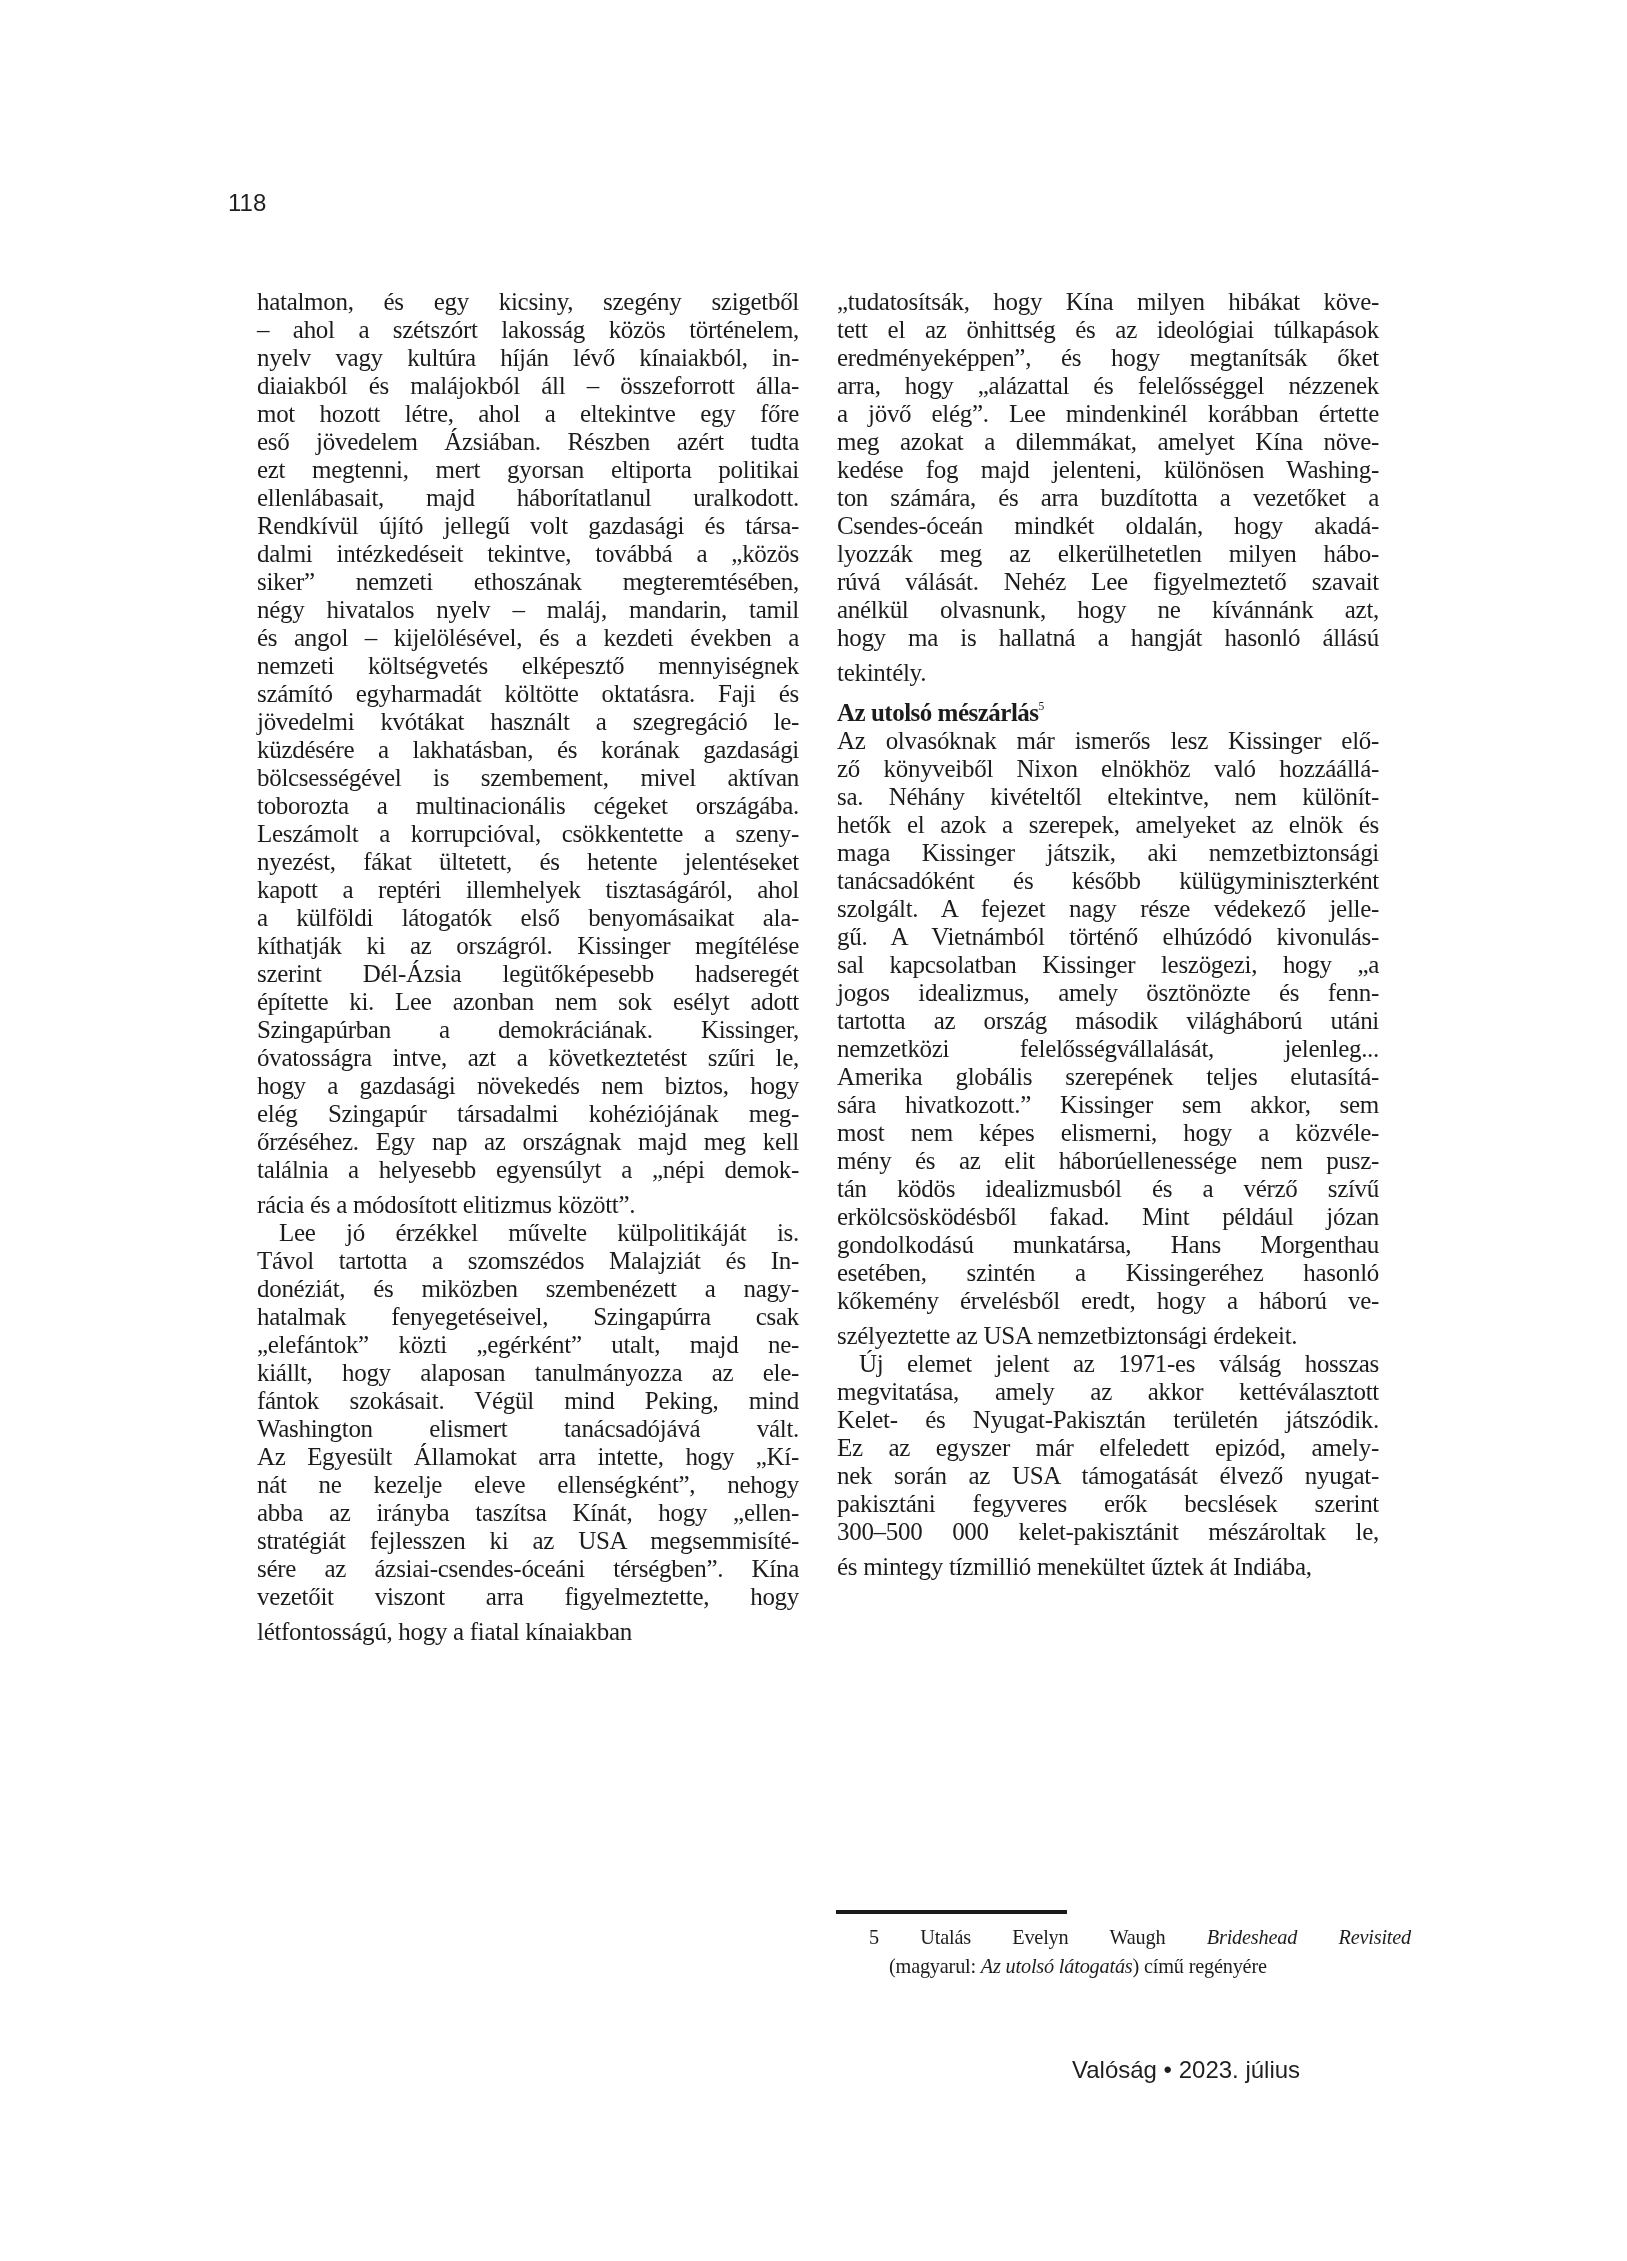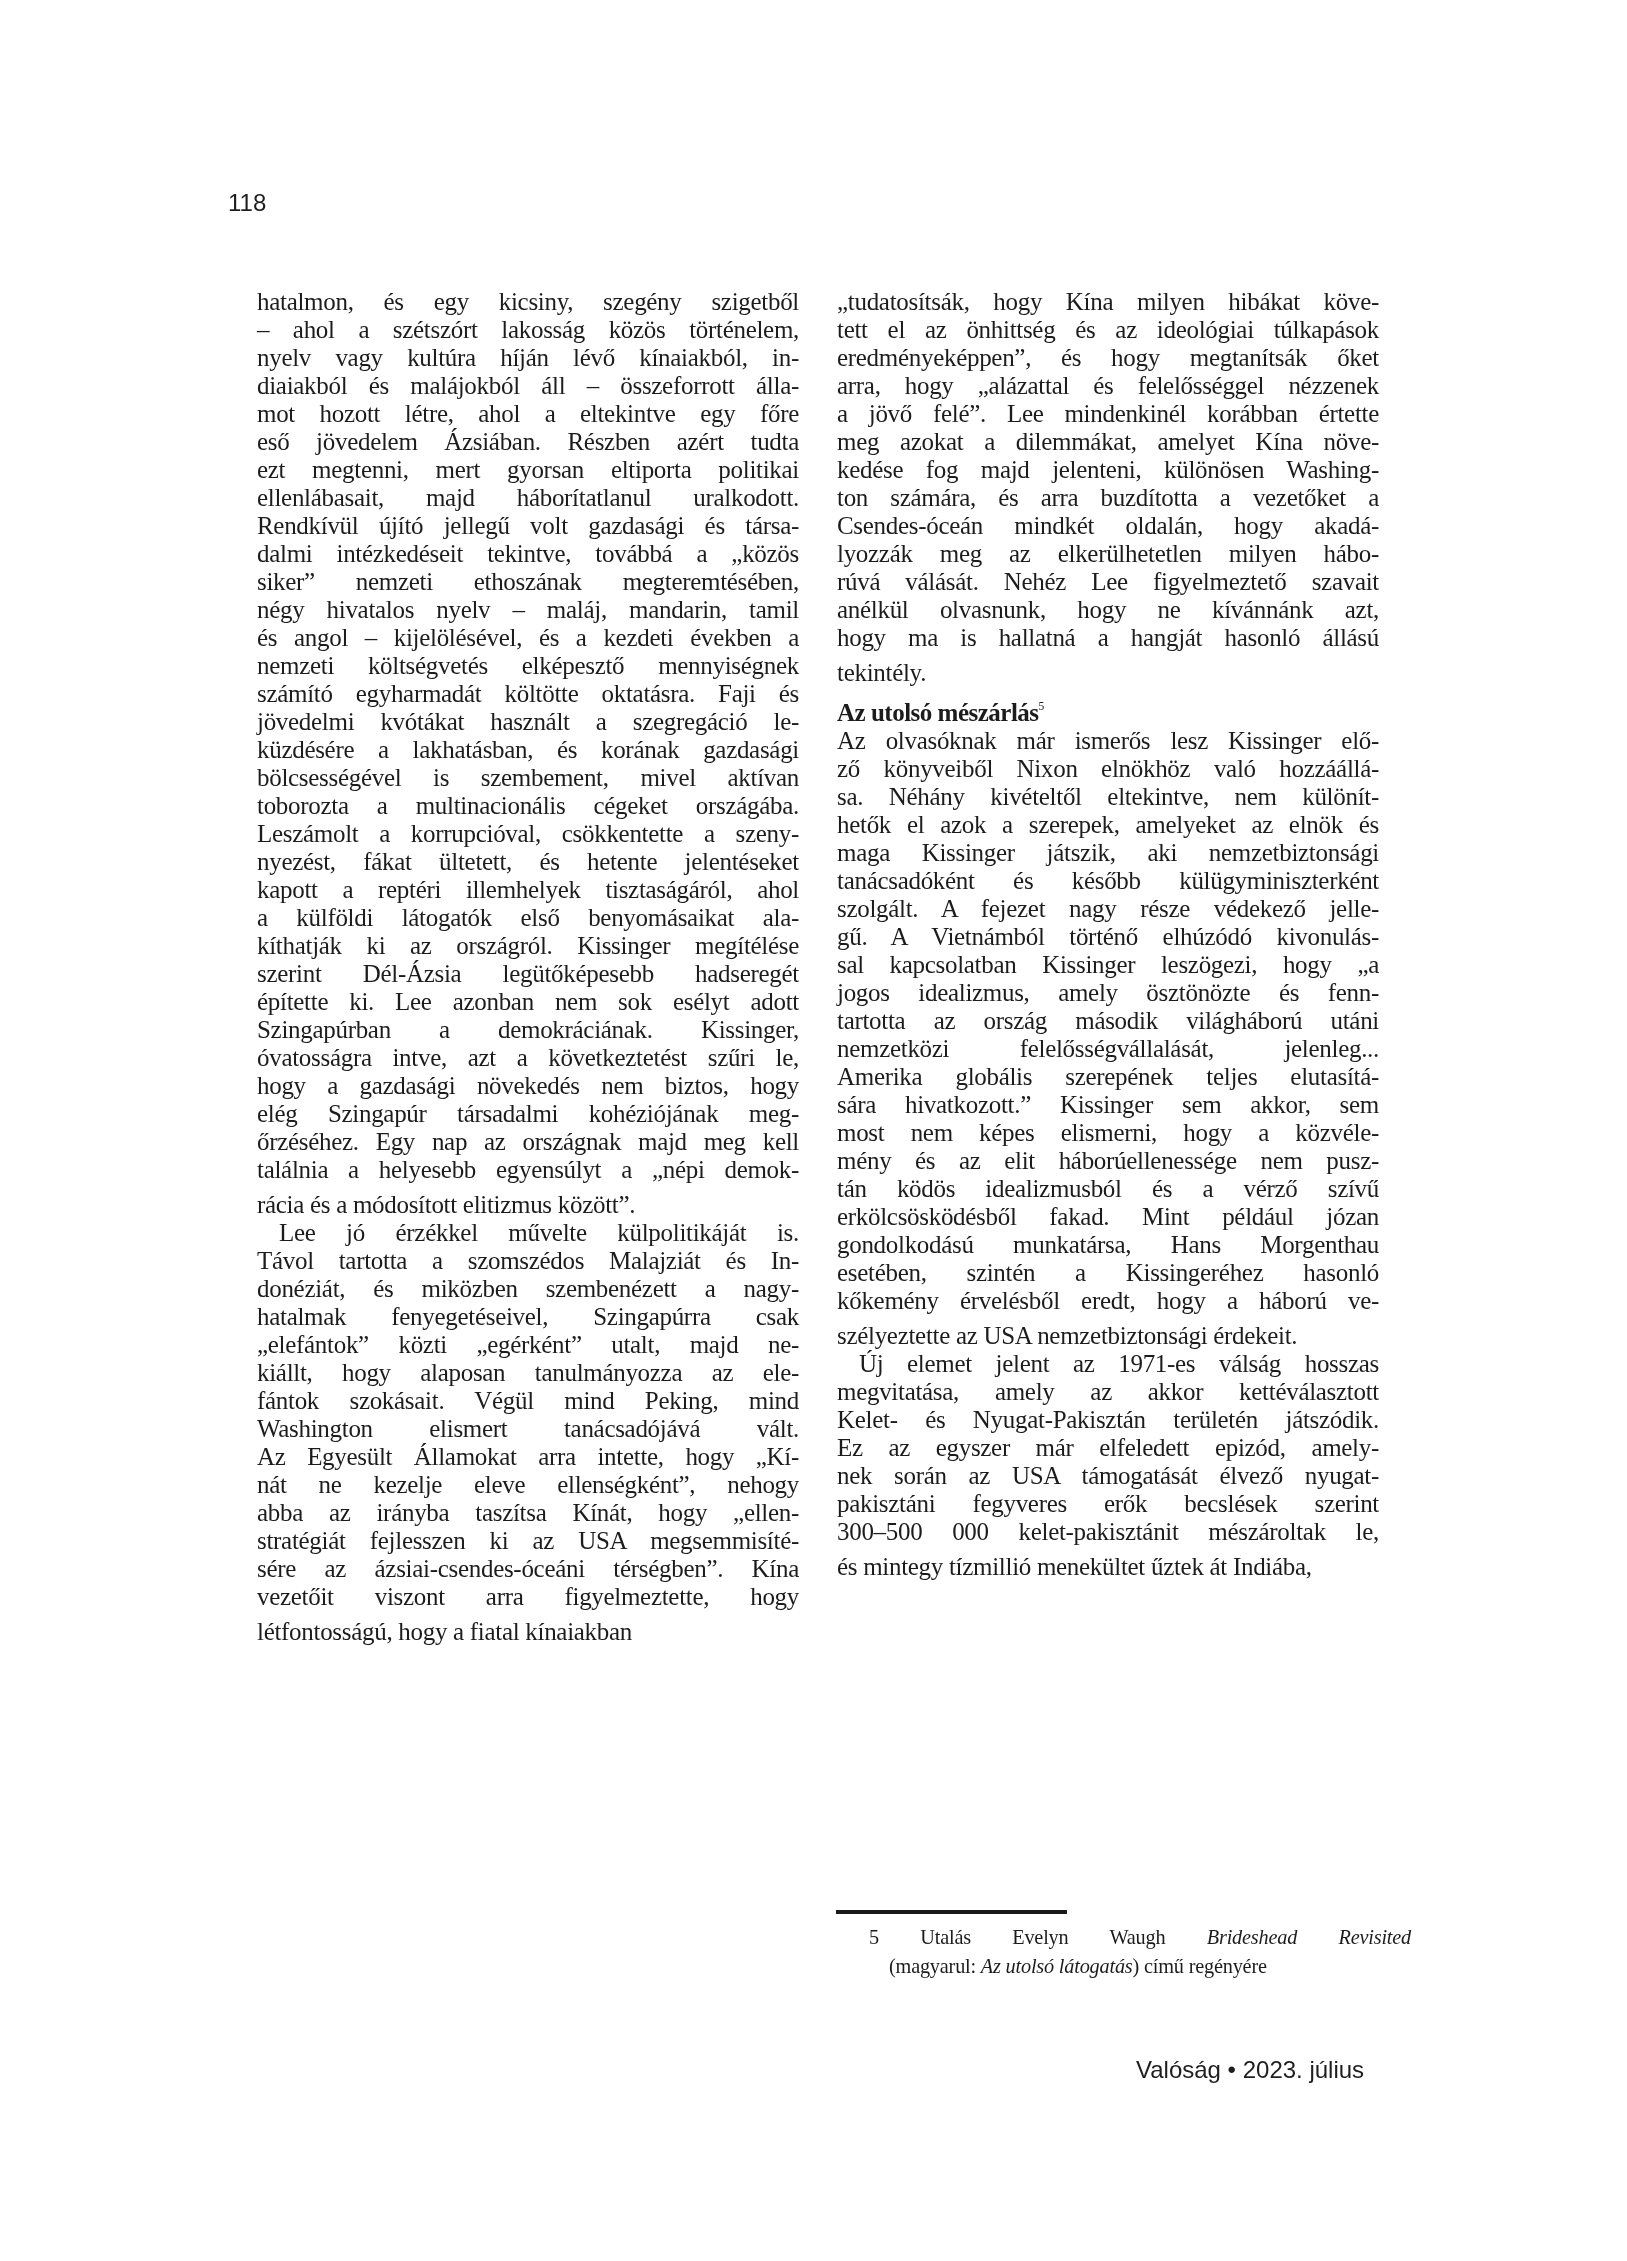--- a/index.html
+++ b/index.html
@@ -27,21 +27,21 @@
   }
   .footnote {
     position: absolute; left: 869px; top: 1923px; width: 542px;
     font-family: "Liberation Serif", serif; font-size: 20.3px; line-height: 29px; letter-spacing: -0.2px;
   }
   .footnote .fn-line { display: block; white-space: nowrap; }
   .footnote .fn-line.first { text-align: justify; text-align-last: justify; }
   .footnote .fn-line.second { padding-left: 20px; }
   .footnote i { font-style: italic; }
   .running-footer {
-    position: absolute; left: 1136px; top: 2056px;
+    position: absolute; left: 1072px; top: 2056px;
     font-family: "Liberation Sans", sans-serif; font-size: 24px; color: #1e1e1e; white-space: nowrap;
   }
 </style>
 </head>
 <body>
 
 <div class="page-number">118</div>
 
 <div class="column col-left">
   <div id="left-p1">
@@ -97,21 +97,21 @@
       <span class="line last">létfontosságú, hogy a fiatal kínaiakban</span>
     </div>
 </div>
 
 <div class="column col-right">
   <div id="right-p1">
       <span class="line">„tudatosítsák, hogy Kína milyen hibákat köve-</span>
       <span class="line">tett el az önhittség és az ideológiai túlkapások</span>
       <span class="line">eredményeképpen”, és hogy megtanítsák őket</span>
       <span class="line">arra, hogy „alázattal és felelősséggel nézzenek</span>
-      <span class="line">a jövő felé”. Lee mindenkinél korábban értette</span>
+      <span class="line">a jövő elég”. Lee mindenkinél korábban értette</span>
       <span class="line">meg azokat a dilemmákat, amelyet Kína növe-</span>
       <span class="line">kedése fog majd jelenteni, különösen Washing-</span>
       <span class="line">ton számára, és arra buzdította a vezetőket a</span>
       <span class="line">Csendes-óceán mindkét oldalán, hogy akadá-</span>
       <span class="line">lyozzák meg az elkerülhetetlen milyen hábo-</span>
       <span class="line">rúvá válását. Nehéz Lee figyelmeztető szavait</span>
       <span class="line">anélkül olvasnunk, hogy ne kívánnánk azt,</span>
       <span class="line">hogy ma is hallatná a hangját hasonló állású</span>
       <span class="line last">tekintély.</span>
     </div>

